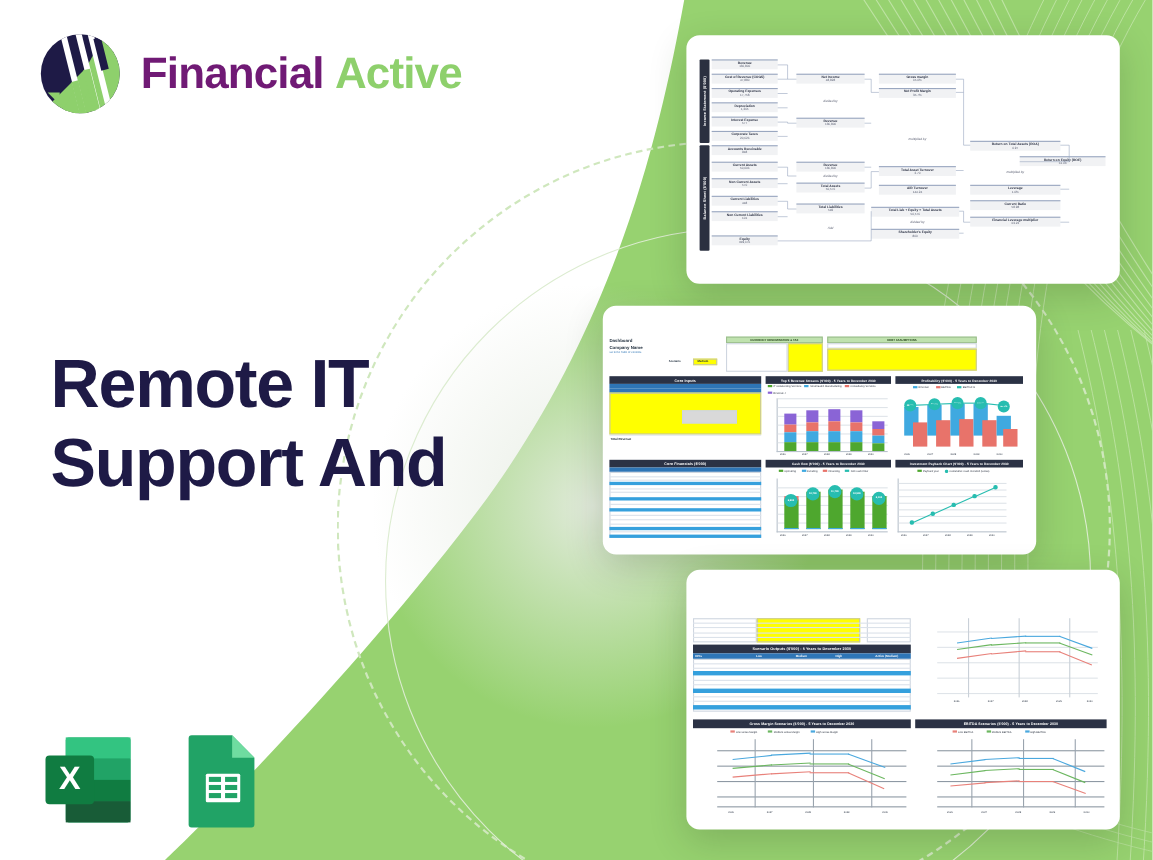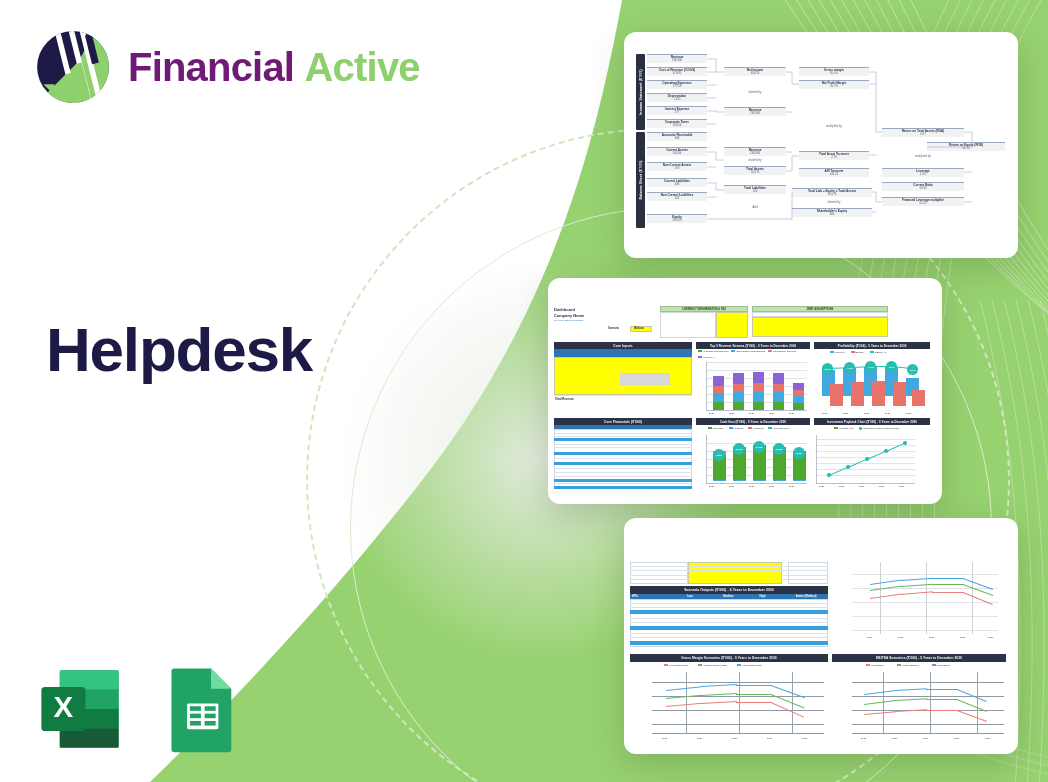--- a/index.html
+++ b/index.html
@@ -162,21 +162,22 @@
         <rect x="70" y="8" width="9" height="38" fill="#1e1a46" transform="rotate(-14 74 28)"></rect>
         <path d="M12,72 L26,72 L26,86 Z" fill="#8ed06c"></path>
       </g>
     </svg>
     <div class="logo-word">
       <span class="w-dark">Financial</span><span>&nbsp;</span><span class="w-green">Active</span>
     </div>
   </div>
 
   <h1 class="headline">
-    <span class="ln">Helpdesk</span>
+    <span class="ln">Remote IT</span>
+    <span class="ln">Support And</span>
   </h1>
 
   <div class="apps">
     <svg class="app-ico" viewBox="0 0 100 100">
       <rect x="28" y="8" width="64" height="84" rx="3" fill="#21a366"></rect>
       <rect x="28" y="8" width="64" height="21" fill="#33c481"></rect>
       <rect x="28" y="29" width="64" height="21" fill="#21a366"></rect>
       <rect x="28" y="50" width="64" height="21" fill="#107c41"></rect>
       <rect x="28" y="71" width="64" height="21" fill="#185c37"></rect>
       <rect x="8" y="26" width="48" height="48" rx="4" fill="#107c41"></rect>

